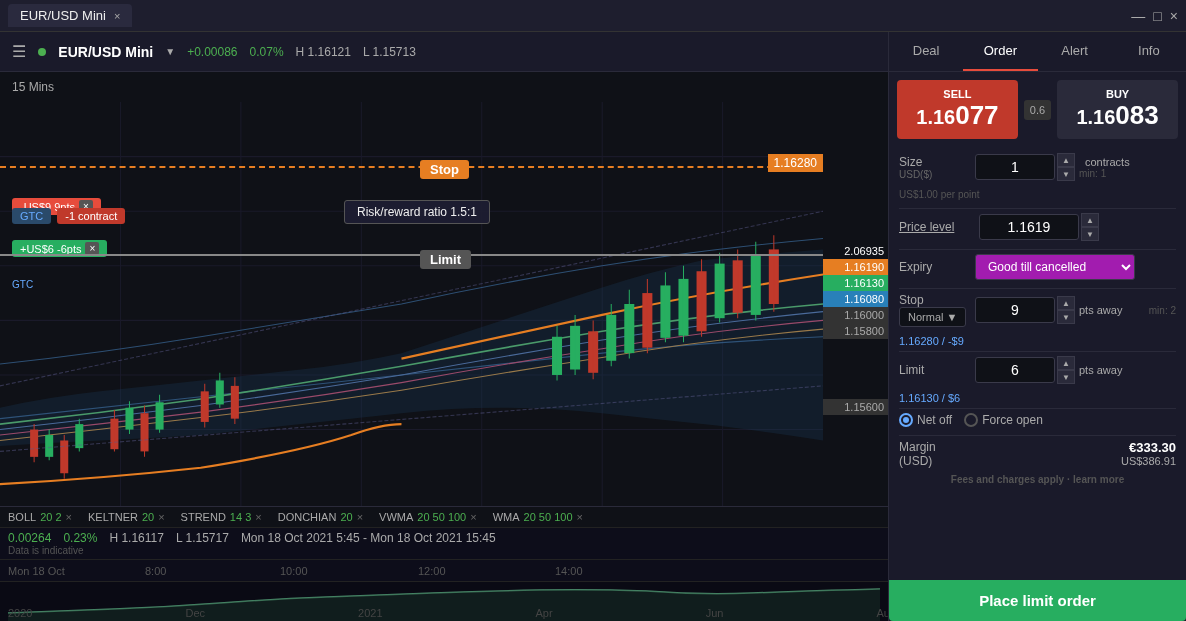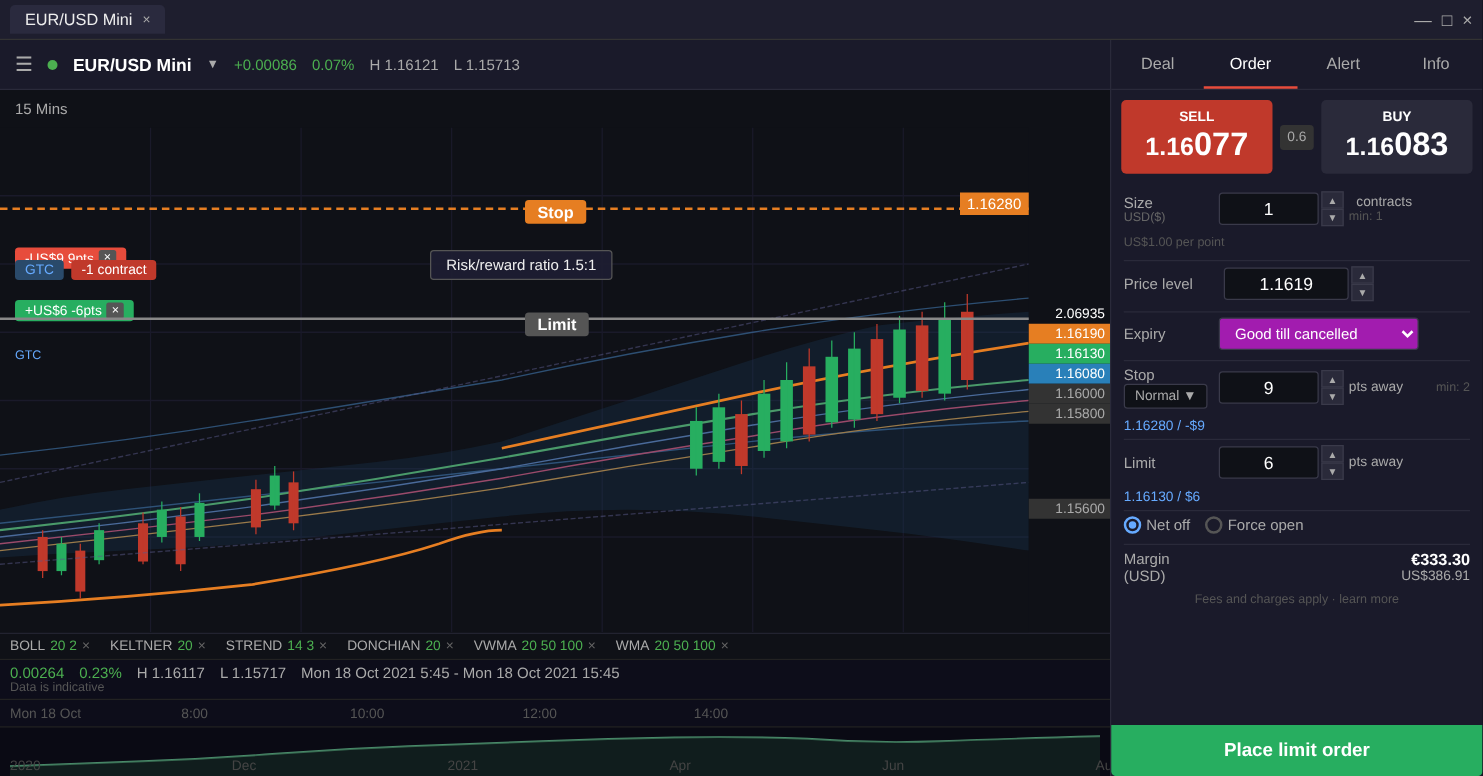--- a/index.html
+++ b/index.html
@@ -547,20 +547,21 @@
       font-weight: bold;
       cursor: pointer;
       border-radius: 0 0 4px 4px;
     }
 
     .fees-link {
       color: #555;
       font-size: 10px;
       text-align: center;
       padding: 2px 0;
+      font-weight: bold;
     }
 
     
     .chart-svg {
       position: absolute;
       top: 30px;
       left: 0;
       width: calc(100% - 65px);
       height: calc(100% - 30px);
     }
@@ -867,21 +868,21 @@
             <div class="form-unit">contracts</div>
             <div class="form-hint">min: 1</div>
           </div>
         </div>
       </div>
       <div class="form-hint" style="margin-bottom:8px;">US$1.00 per point</div>
 
       <hr class="divider">
 
       <div class="price-level-row">
-        <div class="form-label" style="min-width:80px;">Price level</div>
+        <div class="form-label" style="min-width:80px;text-decoration:underline;">Price level</div>
         <input type="text" class="price-level-input" value="1.1619" style="">
         <div class="spinner">
           <button class="spin-btn">▲</button>
           <button class="spin-btn">▼</button>
         </div>
       </div>
 
       <hr class="divider">
 
       <div class="form-row">

